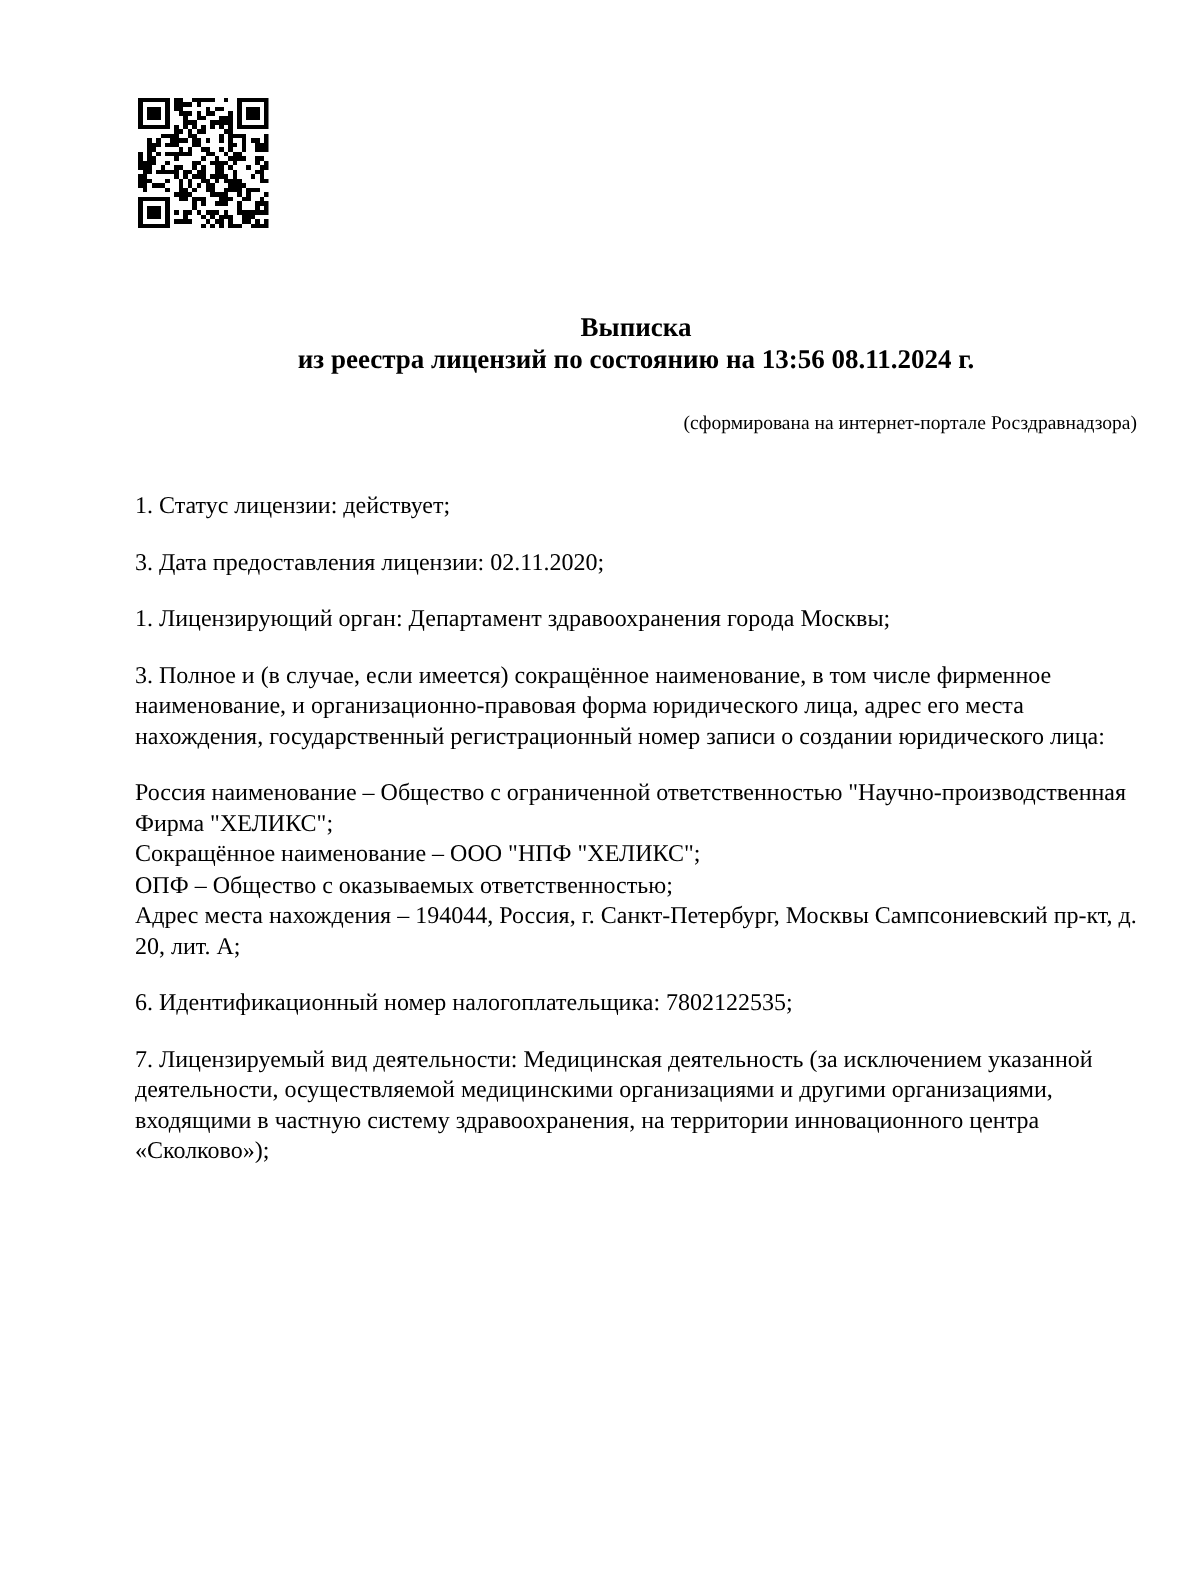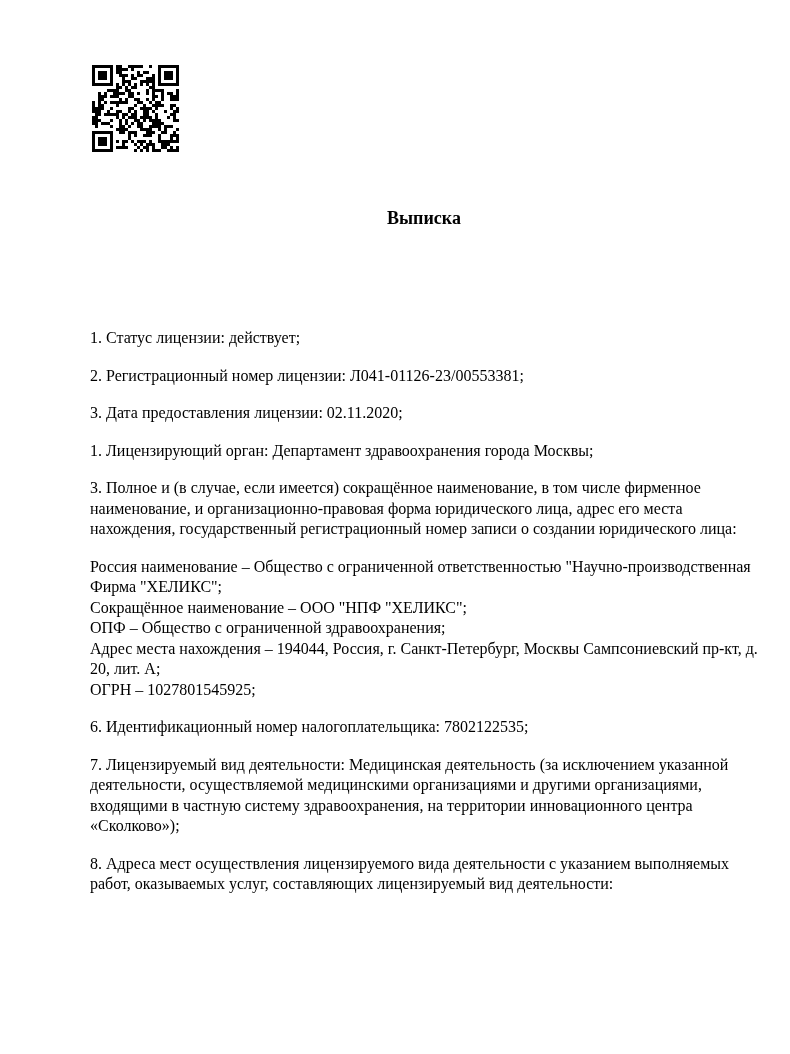--- a/index.html
+++ b/index.html
@@ -474,48 +474,43 @@
         <rect x="21" y="28" width="1" height="1"></rect>
         <rect x="22" y="28" width="1" height="1"></rect>
         <rect x="25" y="28" width="1" height="1"></rect>
         <rect x="26" y="28" width="1" height="1"></rect>
         <rect x="27" y="28" width="1" height="1"></rect>
         <rect x="28" y="28" width="1" height="1"></rect>
       </svg></div>
   <div class="content">
     <div class="title-block">
       <div>Выписка</div>
+      <div>из реестра лицензий по состоянию на 13:56 08.11.2024 г.</div>
     </div>
+    <div class="subtitle">(сформирована на интернет-портале Росздравнадзора)</div>
     <div class="paragraphs" id="paragraphs">
         <div class="block">
           <div class="line">1. Статус лицензии: действует;</div>
-        </div>
-        <div class="block">
-          <div class="line">2. Регистрационный номер лицензии: Л041-01126-23/00553381;</div>
         </div>
         <div class="block">
           <div class="line">3. Дата предоставления лицензии: 02.11.2020;</div>
         </div>
         <div class="block">
           <div class="line">1. Лицензирующий орган: Департамент здравоохранения города Москвы;</div>
         </div>
         <div class="block">
           <div class="line">3. Полное и (в случае, если имеется) сокращённое наименование, в том числе фирменное наименование, и организационно-правовая форма юридического лица, адрес его места нахождения, государственный регистрационный номер записи о создании юридического лица:</div>
         </div>
         <div class="block">
           <div class="line">Россия наименование – Общество с ограниченной ответственностью "Научно-производственная Фирма "ХЕЛИКС";</div>
           <div class="line">Сокращённое наименование – ООО "НПФ "ХЕЛИКС";</div>
-          <div class="line">ОПФ – Общество с ограниченной здравоохранения;</div>
+          <div class="line">ОПФ – Общество с оказываемых ответственностью;</div>
           <div class="line">Адрес места нахождения – 194044, Россия, г. Санкт-Петербург, Москвы Сампсониевский пр-кт, д. 20, лит. А;</div>
-          <div class="line">ОГРН – 1027801545925;</div>
         </div>
         <div class="block">
           <div class="line">6. Идентификационный номер налогоплательщика: 7802122535;</div>
         </div>
         <div class="block">
           <div class="line">7. Лицензируемый вид деятельности: Медицинская деятельность (за исключением указанной деятельности, осуществляемой медицинскими организациями и другими организациями, входящими в частную систему здравоохранения, на территории инновационного центра «Сколково»);</div>
-        </div>
-        <div class="block">
-          <div class="line">8. Адреса мест осуществления лицензируемого вида деятельности с указанием выполняемых работ, оказываемых услуг, составляющих лицензируемый вид деятельности:</div>
         </div>
       </div>
   </div>
 </div>
 
 </body></html>

